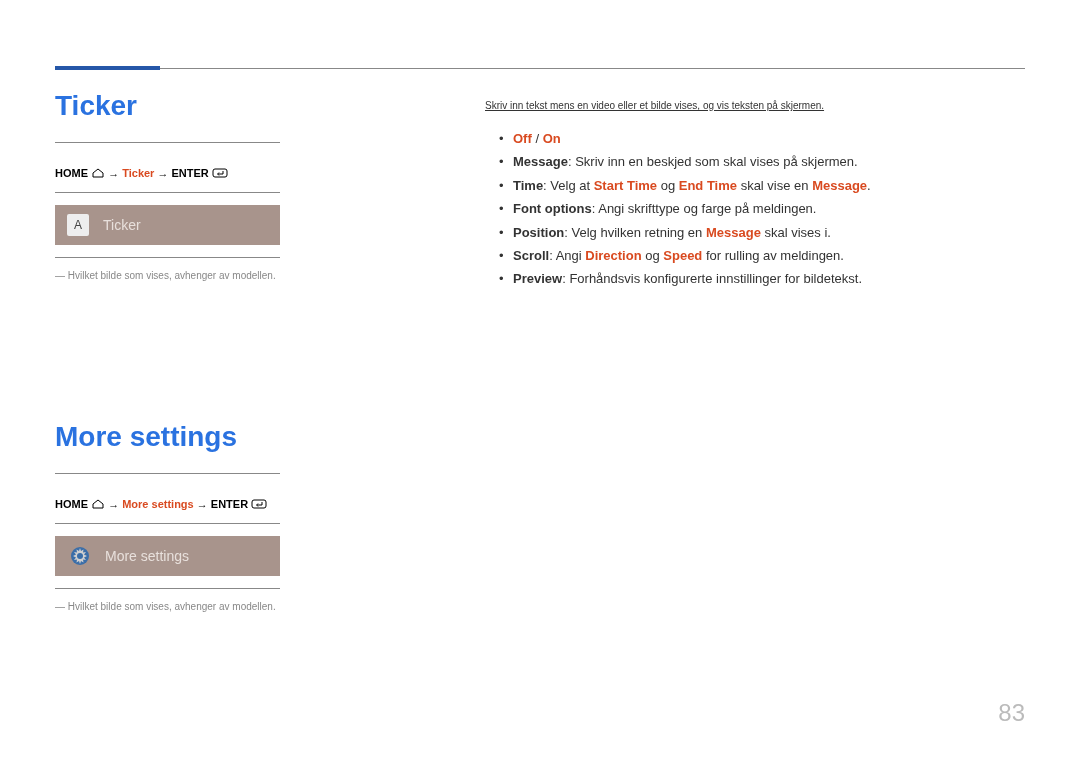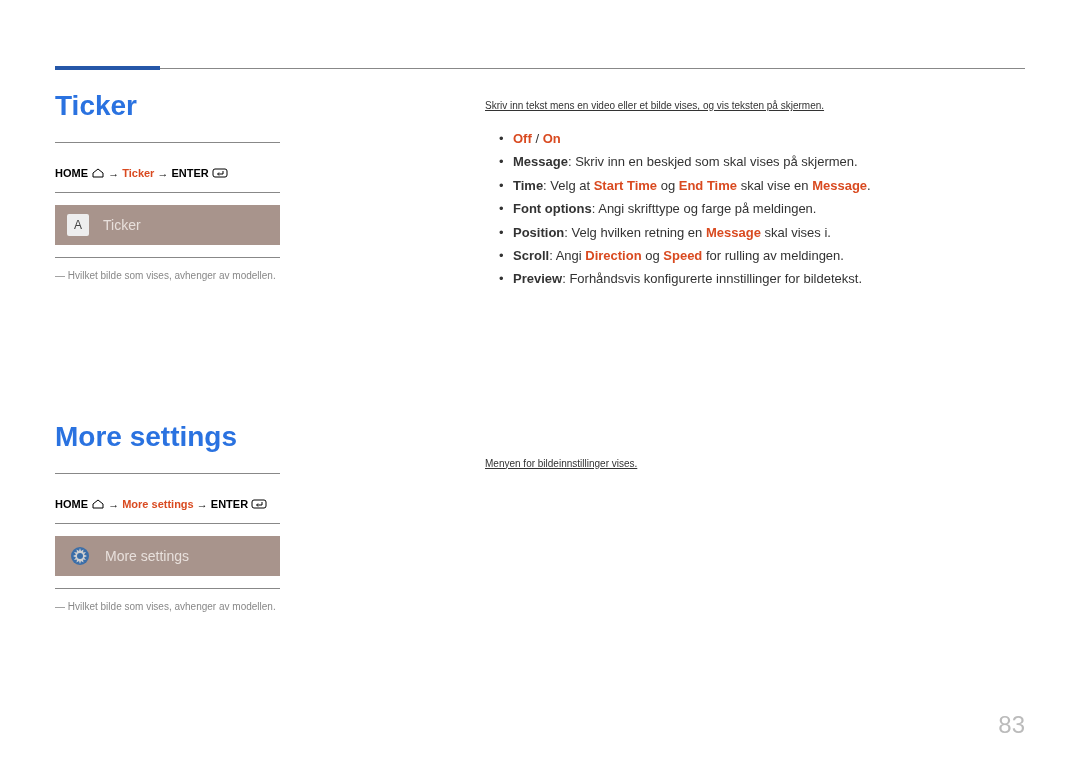--- a/index.html
+++ b/index.html
@@ -139,21 +139,21 @@
     .highlight {
       color: #d94a20;
       font-weight: bold;
     }
     .bold {
       font-weight: bold;
       color: #333;
     }
     .page-number {
       position: absolute;
-      bottom: 24px;
+      bottom: 36px;
       right: 55px;
       font-size: 24px;
       color: #bbb;
       font-weight: 300;
     }
   </style>
 </head>
 <body>
 
 <div class="top-border"></div>
@@ -232,19 +232,16 @@
     <ul class="bullet-list" id="bullet-list-1">
         <li><span class="highlight">Off</span><span> / </span><span class="highlight">On</span></li>
         <li><span class="bold">Message</span><span>: Skriv inn en beskjed som skal vises på skjermen.</span></li>
         <li><span class="bold">Time</span><span>: Velg at </span><span class="highlight">Start Time</span><span> og </span><span class="highlight">End Time</span><span> skal vise en </span><span class="highlight">Message</span><span>.</span></li>
         <li><span class="bold">Font options</span><span>: Angi skrifttype og farge på meldingen.</span></li>
         <li><span class="bold">Position</span><span>: Velg hvilken retning en </span><span class="highlight">Message</span><span> skal vises i.</span></li>
         <li><span class="bold">Scroll</span><span>: Angi </span><span class="highlight">Direction</span><span> og </span><span class="highlight">Speed</span><span> for rulling av meldingen.</span></li>
         <li><span class="bold">Preview</span><span>: Forhåndsvis konfigurerte innstillinger for bildetekst.</span></li>
       </ul>
 
-    <div style="margin-top: 165px;">
-      <div class="intro-text">Menyen for bildeinnstillinger vises.</div>
-    </div>
   </div>
 </div>
 
 <div class="page-number">83</div>
 
 </body></html>

